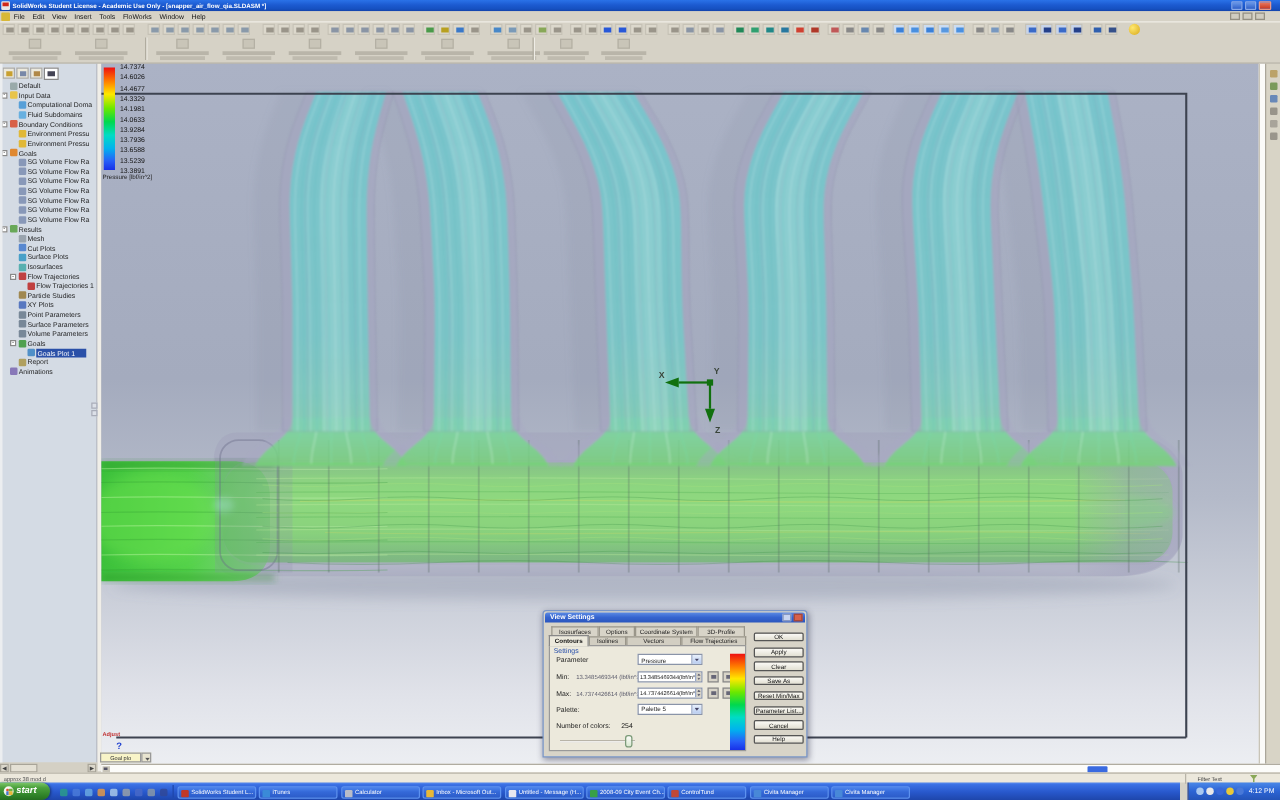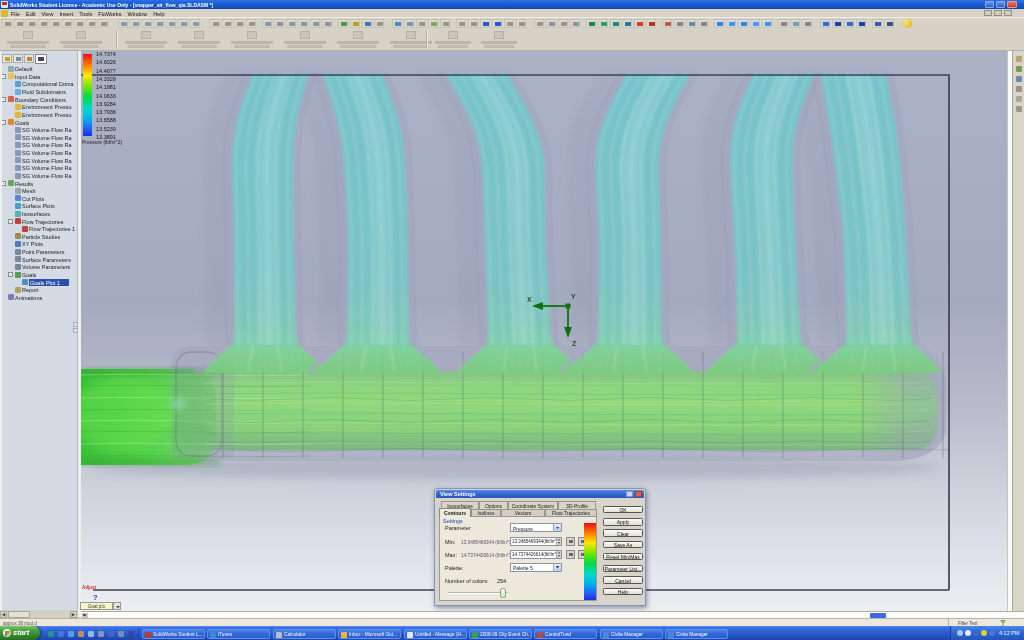--- a/index.html
+++ b/index.html
@@ -790,21 +790,21 @@
  <div style="position:absolute;left:0px;top:0.5px;width:7px;height:7px;background:#dcd8cc;border:1px solid #a8a498;font-size:4.5px;line-height:6px;text-align:center;color:#444">◀</div>
  <div style="position:absolute;left:8px;top:0.5px;width:22px;height:7px;background:#e4e0d4;border:1px solid #a8a498"></div>
  <div style="position:absolute;left:70px;top:0.5px;width:7px;height:7px;background:#dcd8cc;border:1px solid #a8a498;font-size:4.5px;line-height:6px;text-align:center;color:#444">▶</div>
 </div>
 <div style="position:absolute;left:0;top:618px;width:1024px;height:8px;background:#ece8dc;border-top:1px solid #b8b4a8">
  <div style="position:absolute;left:3px;top:2px;font-size:9px;line-height:10px;color:#555;font-weight:normal;white-space:nowrap;transform:scale(0.5);transform-origin:0 0;">approx 38 mod d</div>
  <div style="position:absolute;left:948px;top:0;width:1px;height:8px;background:#b8b4a8"></div>
  <div style="position:absolute;left:958px;top:2px;font-size:9px;line-height:10px;color:#444;font-weight:normal;white-space:nowrap;transform:scale(0.5);transform-origin:0 0;">Filter Text</div>
  <div style="position:absolute;left:1000px;top:1px;width:6px;height:6px;background:#8aa858;clip-path:polygon(0 0,100% 0,60% 50%,60% 100%,40% 100%,40% 50%)"></div>
 </div>
-<div style="position:absolute;left:0;top:626px;width:1024px;height:14px;background:linear-gradient(180deg,#5c8ef0 0%,#3a70e4 12%,#2858cc 55%,#1e46ab 100%)">
+<div style="position:absolute;left:0;top:626px;width:944px;height:14px;background:linear-gradient(180deg,#5c8ef0 0%,#3a70e4 12%,#2858cc 55%,#1e46ab 100%)">
 <div style="position:absolute;left:0;top:0;width:40px;height:14px;border-radius:0 7px 7px 0;background:linear-gradient(180deg,#7ec86a 0%,#4aa03c 30%,#2f8228 75%,#256e20 100%);box-shadow:1px 0 2px rgba(0,0,0,.4)">
 <div style="position:absolute;left:3px;top:3px;width:8px;height:8px;border-radius:50%;background:radial-gradient(circle at 35% 30%,#ffffff,#e8f0e0 45%,#a8c890)">
 <div style="position:absolute;left:1.5px;top:1.5px;width:2.4px;height:2.4px;background:#e05030;border-radius:0.5px"></div>
 <div style="position:absolute;left:4.3px;top:1.5px;width:2.4px;height:2.4px;background:#70b040;border-radius:0.5px"></div>
 <div style="position:absolute;left:1.5px;top:4.3px;width:2.4px;height:2.4px;background:#4878d0;border-radius:0.5px"></div>
 <div style="position:absolute;left:4.3px;top:4.3px;width:2.4px;height:2.4px;background:#e8b838;border-radius:0.5px"></div>
 </div>
 <div style="position:absolute;left:13px;top:2.2px;font-size:15px;line-height:16px;color:#fff;font-weight:bold;white-space:nowrap;transform:scale(0.5);transform-origin:0 0;font-style:italic">start</div>
 </div>
 <div style="position:absolute;left:48px;top:4.5px;width:6px;height:6px;background:#2a9a8a;border-radius:1.5px;opacity:0.85"></div>

